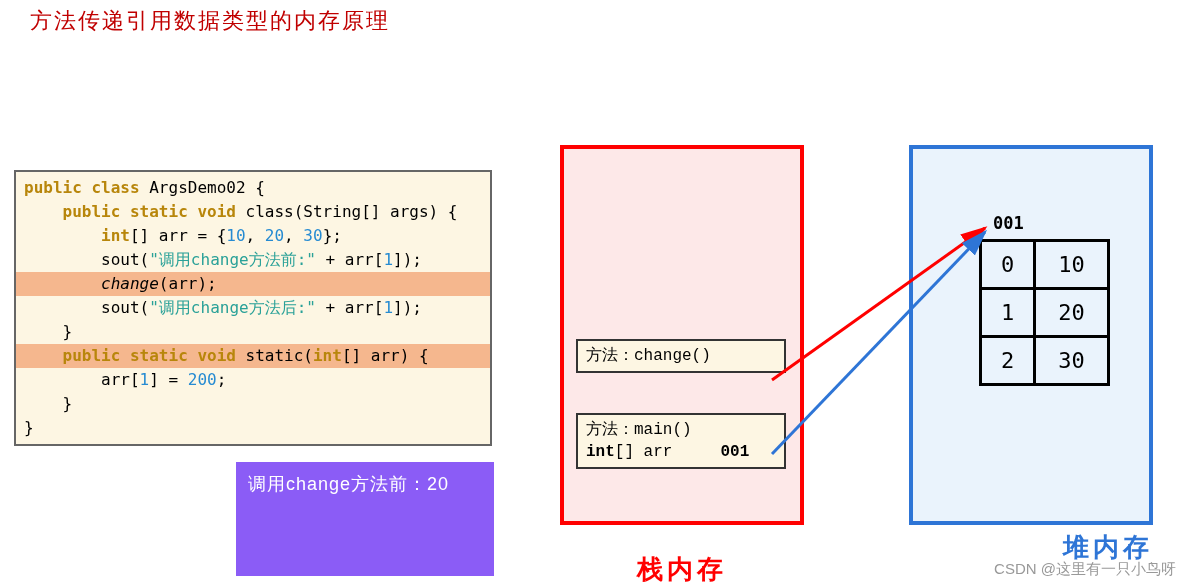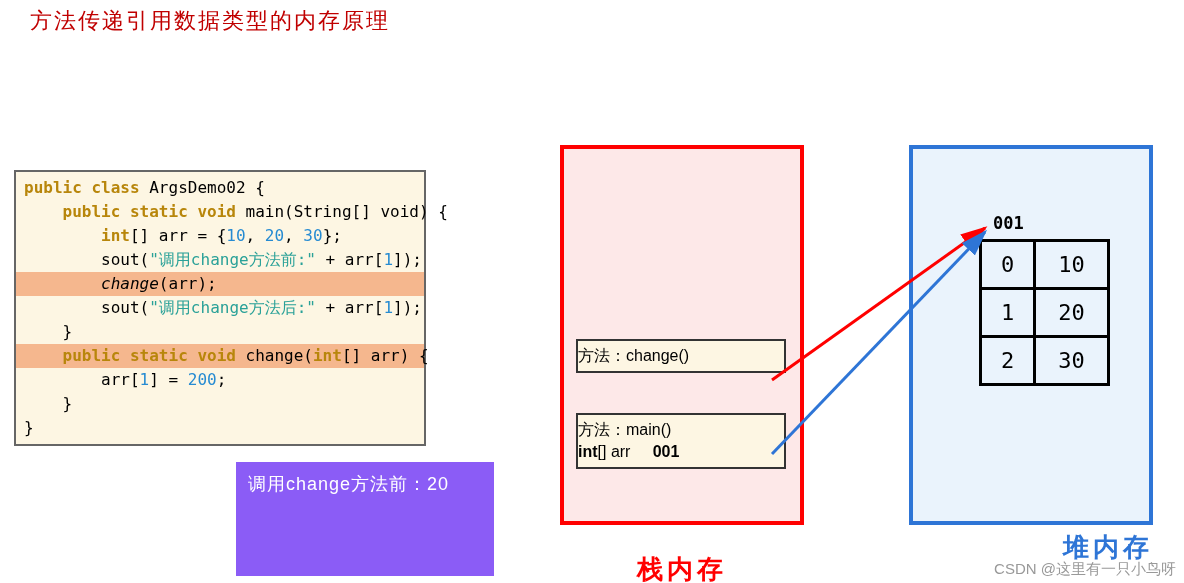--- a/index.html
+++ b/index.html
@@ -17,21 +17,21 @@
     left: 30px;
     font-size: 22px;
     font-weight: normal;
     color: #c00000;
     letter-spacing: 2px;
   }
   .code-block {
     position: absolute;
     top: 170px;
     left: 14px;
-    width: 412px;
+    width: 478px;
     border: 2px solid #666;
     background: #fdf6e3;
     font-family: Consolas, monospace;
     font-size: 16px;
     line-height: 24px;
     padding: 4px 0 4px 0;
   }
   .code-block .line { white-space: pre; padding: 0 8px; height: 24px; }
   .code-block .hl { background: #f5b78e; }
   .kw { color: #b8860b; font-weight: bold; }
@@ -89,22 +89,22 @@
     font-weight: bold;
     color: #2e75d6;
     letter-spacing: 4px;
   }
   .frame {
     position: absolute;
     left: 12px;
     width: 210px;
     border: 2px solid #333;
     background: #fdf6e3;
-    padding: 4px 0;
-    font-family: Liberation Sans, sans-serif;
+    padding: 4px 8px;
+    font-family: Liberation Mono, monospace;
     font-size: 16px;
     line-height: 22px;
   }
   .frame-change { top: 190px; }
   .frame-main { top: 264px; }
   .frame .bold { font-weight: bold; }
   .addr-label {
     position: absolute;
     top: 64px;
     left: 80px;
@@ -141,27 +141,27 @@
     color: #999;
   }
 </style>
 </head>
 <body>
 
 <div class="title">方法传递引用数据类型的内存原理</div>
 
 <div class="code-block">
   <div class="line"><span class="kw">public class</span><span> ArgsDemo02 {</span></div>
-  <div class="line">    <span class="kw">public static void</span><span> main(String[] void) {</span></div>
+  <div class="line">    <span class="kw">public static void</span><span> class(String[] args) {</span></div>
   <div class="line">        <span class="kw">int</span><span>[] arr = {</span><span class="num">10</span><span>, </span><span class="num">20</span><span>, </span><span class="num">30</span><span>};</span></div>
   <div class="line"><span>        sout(</span><span class="str">"调用change方法前:"</span><span> + arr[</span><span class="num">1</span><span>]);</span></div>
   <div class="line hl">        <span class="call-it">change</span><span>(arr);</span></div>
   <div class="line"><span>        sout(</span><span class="str">"调用change方法后:"</span><span> + arr[</span><span class="num">1</span><span>]);</span></div>
   <div class="line">    }</div>
-  <div class="line hl">    <span class="kw">public static void</span><span> change(</span><span class="kw">int</span><span>[] arr) {</span></div>
+  <div class="line hl">    <span class="kw">public static void</span><span> static(</span><span class="kw">int</span><span>[] arr) {</span></div>
   <div class="line"><span>        arr[</span><span class="num">1</span><span>] = </span><span class="num">200</span><span>;</span></div>
   <div class="line">    }</div>
   <div class="line">}</div>
 </div>
 
 <div class="console">
   <span>调用change方法前：20</span>
 </div>
 
 <div class="stack-box">

